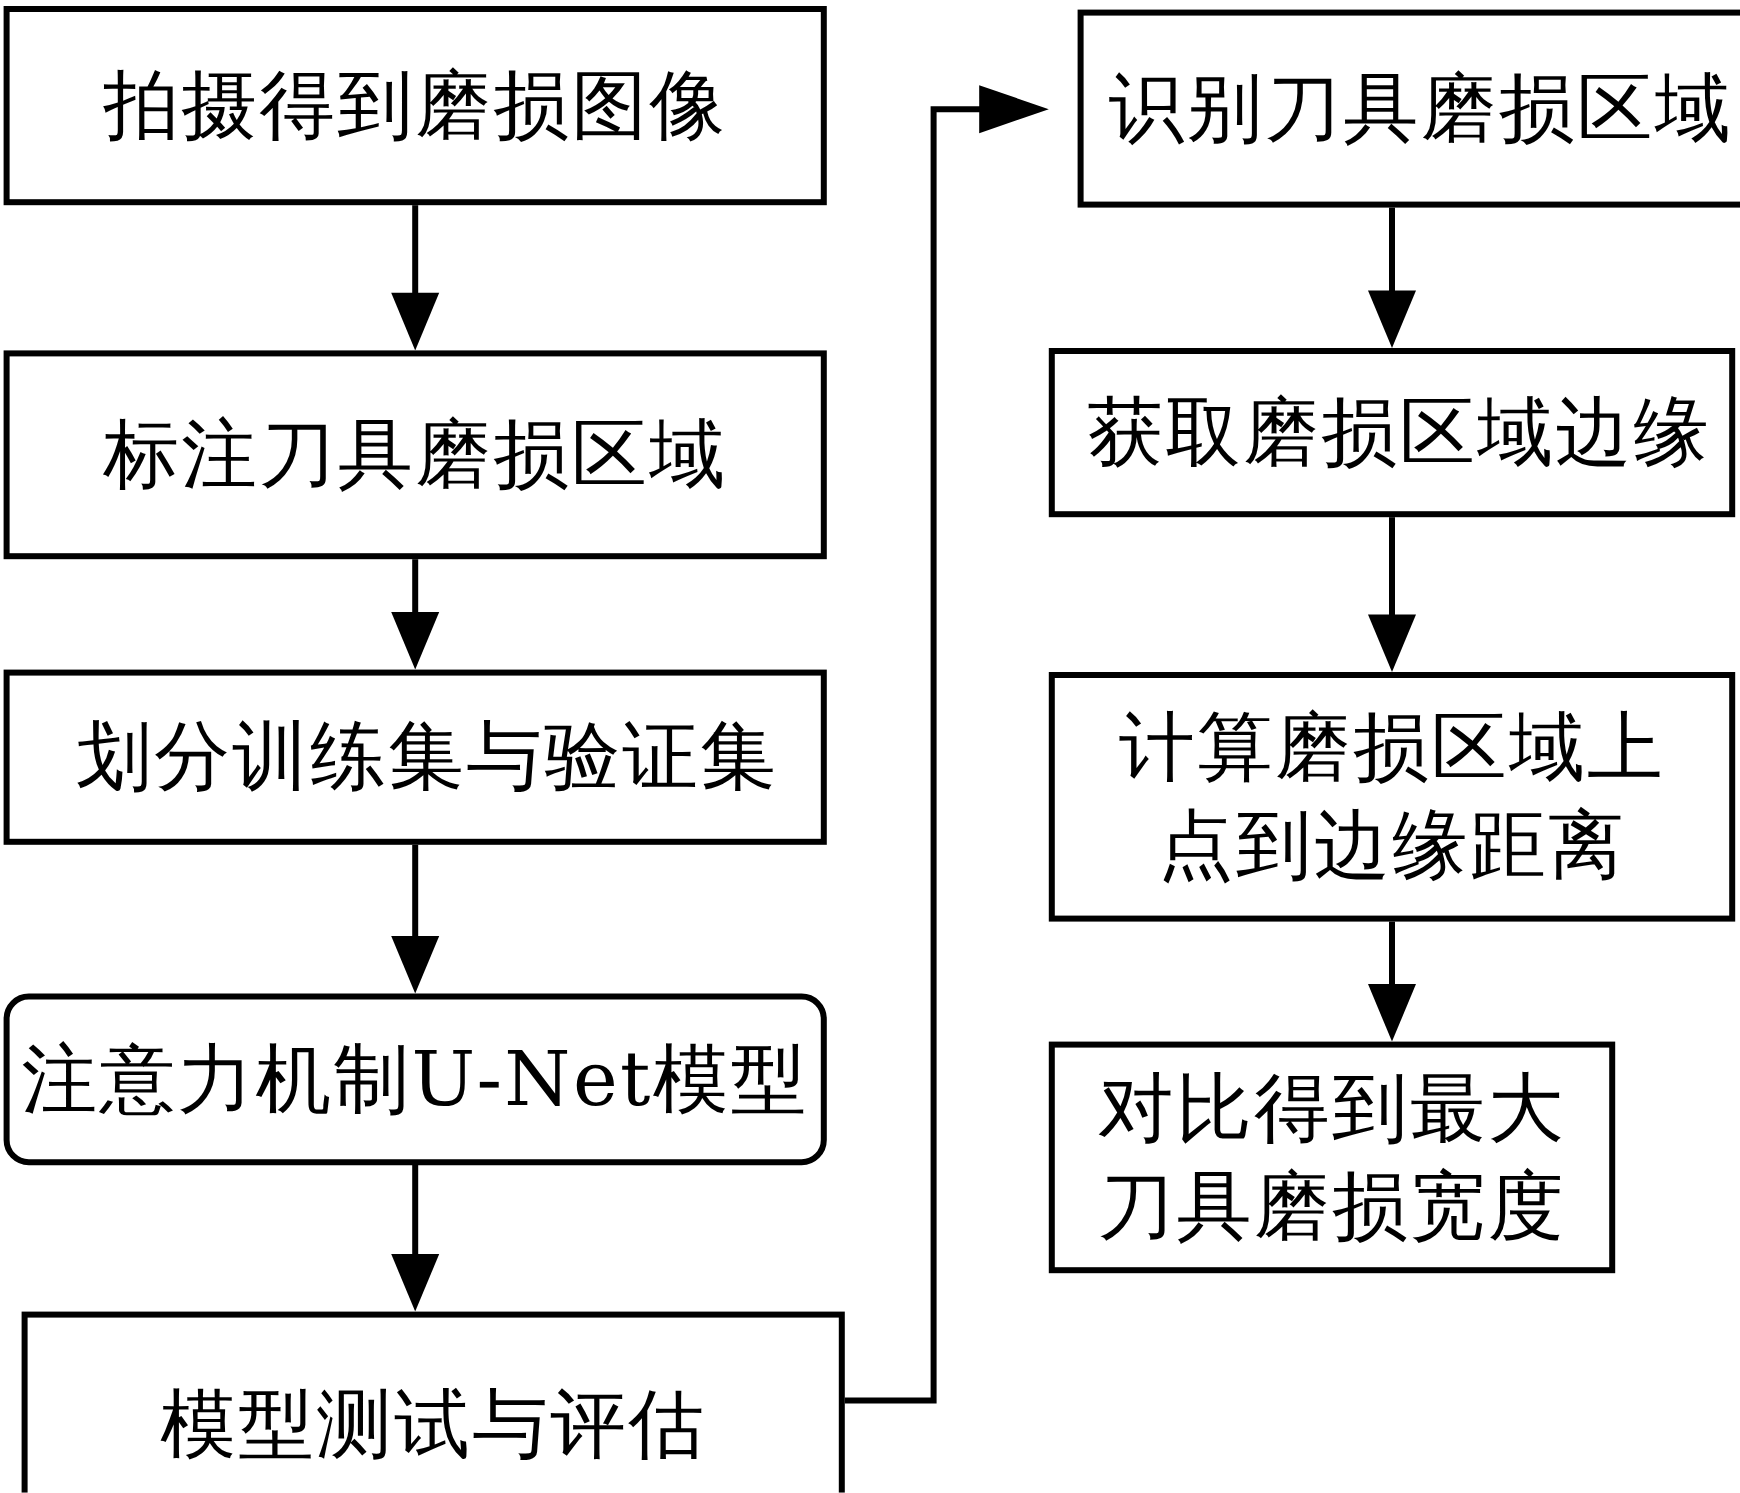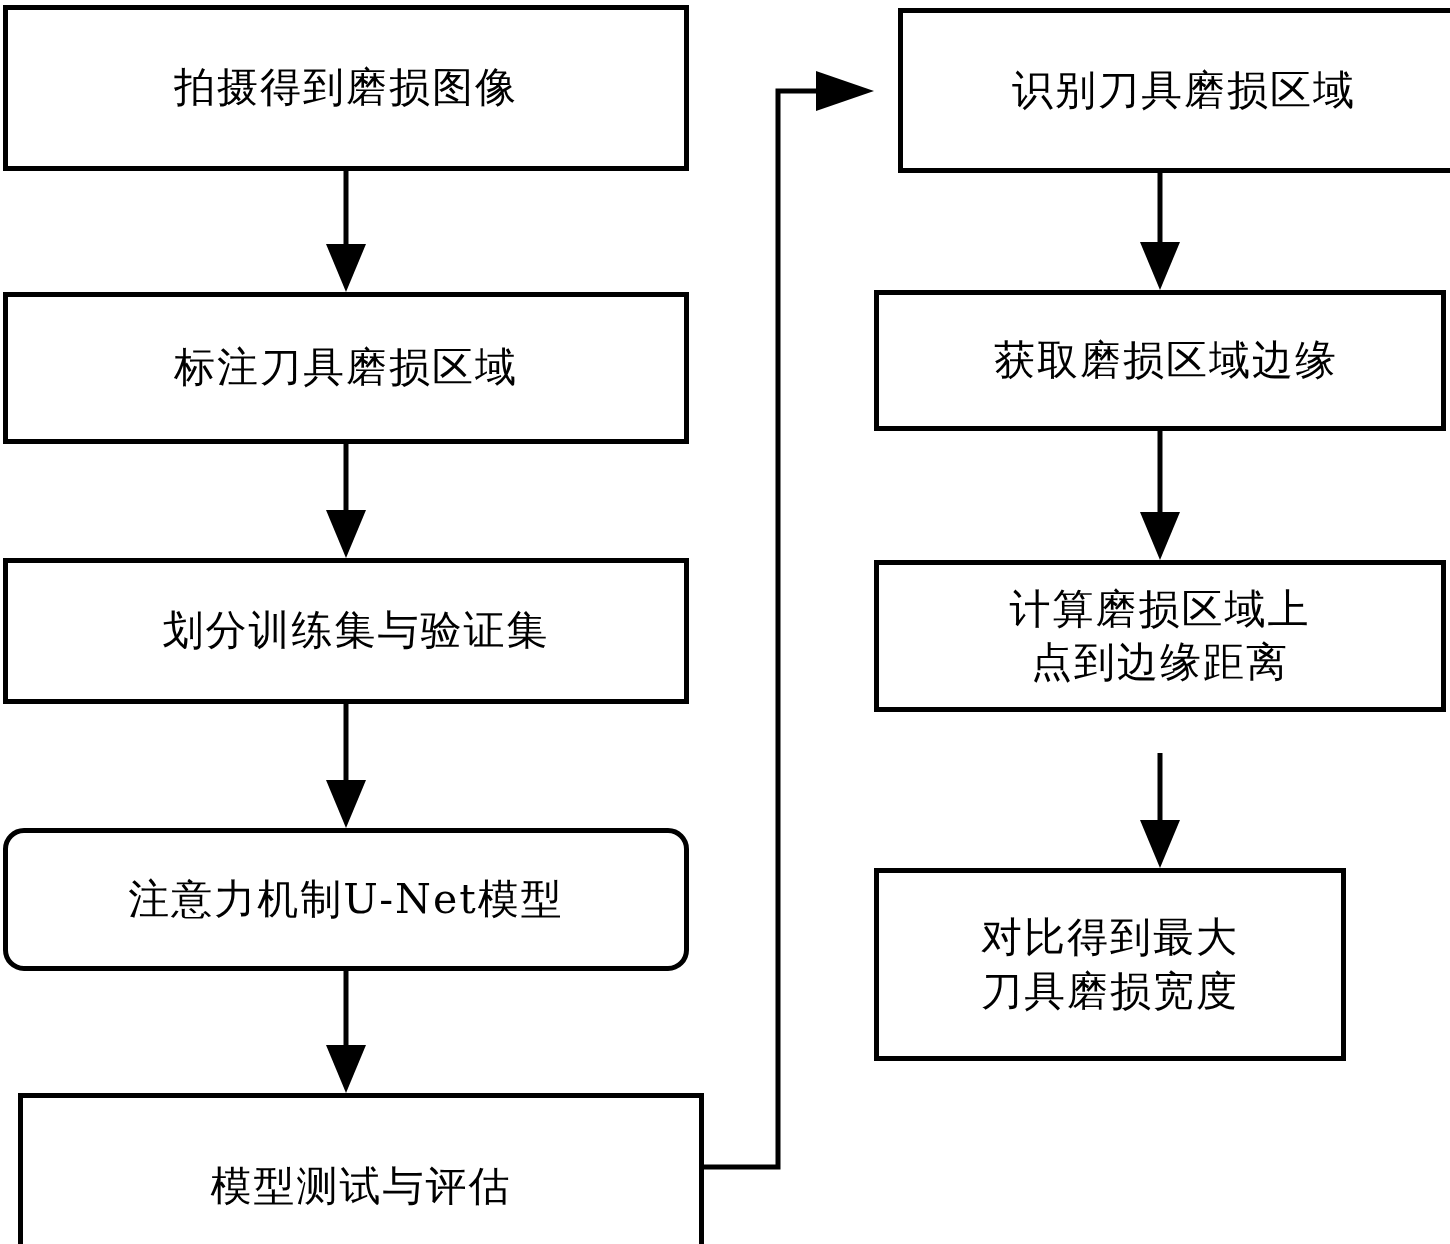--- a/index.html
+++ b/index.html
@@ -25,38 +25,38 @@
   .node {
     position: absolute;
     box-sizing: border-box;
     border: 5px solid #000000;
     background: #ffffff;
     display: flex;
     align-items: center;
     justify-content: center;
     text-align: center;
     color: #000000;
-    font-size: 41px;
+    font-size: 63px;
     line-height: 1.3;
     letter-spacing: 2px;
   }
   .node .label {
     white-space: pre-line;
     display: block;
   }
   
   .n-l1 { left: 3px;   top: 5px;    width: 686px; height: 166px; }
-  .n-l2 { left: 3px;   top: 292px;  width: 686px; height: 152px; }
+  .n-l2 { left: 3px;   top: 292px;  width: 686px; height: 174px; }
   .n-l3 { left: 3px;   top: 558px;  width: 686px; height: 146px; padding-left: 20px; }
   .n-l4 { left: 3px;   top: 828px;  width: 686px; height: 143px; border-radius: 21px; }
   .n-l5 { left: 18px;   top: 1093px; width: 686px; height: 187px; }
   
   .n-r1 { left: 874px; top: 8px;    width: 572px; height: 165px; margin-left: 24px; }
   .n-r2 { left: 874px; top: 290px;  width: 572px; height: 141px; padding-left: 12px; }
-  .n-r3 { left: 874px; top: 560px;  width: 572px; height: 152px; }
+  .n-r3 { left: 874px; top: 560px;  width: 572px; height: 208px; }
   .n-r4 { left: 874px; top: 868px;  width: 472px; height: 193px; }
   .shaft {
     stroke: #000000;
     stroke-width: 5;
     fill: none;
   }
   .head {
     fill: #000000;
     stroke: none;
   }

